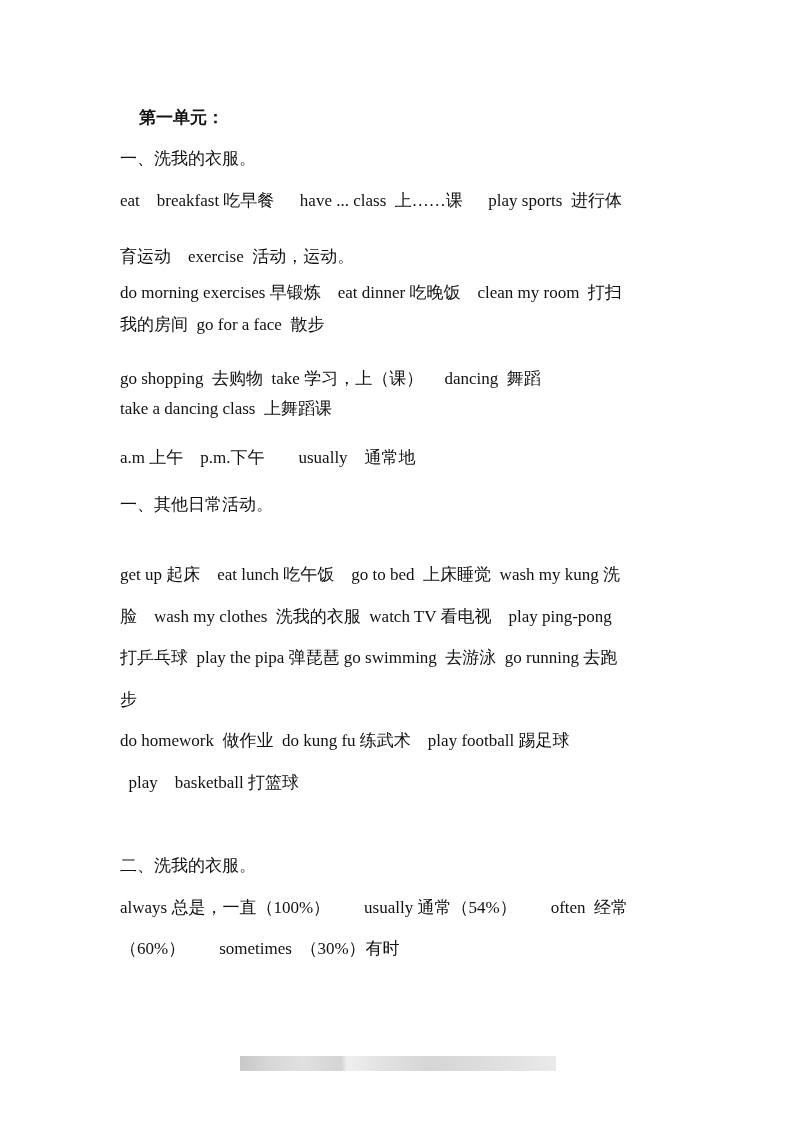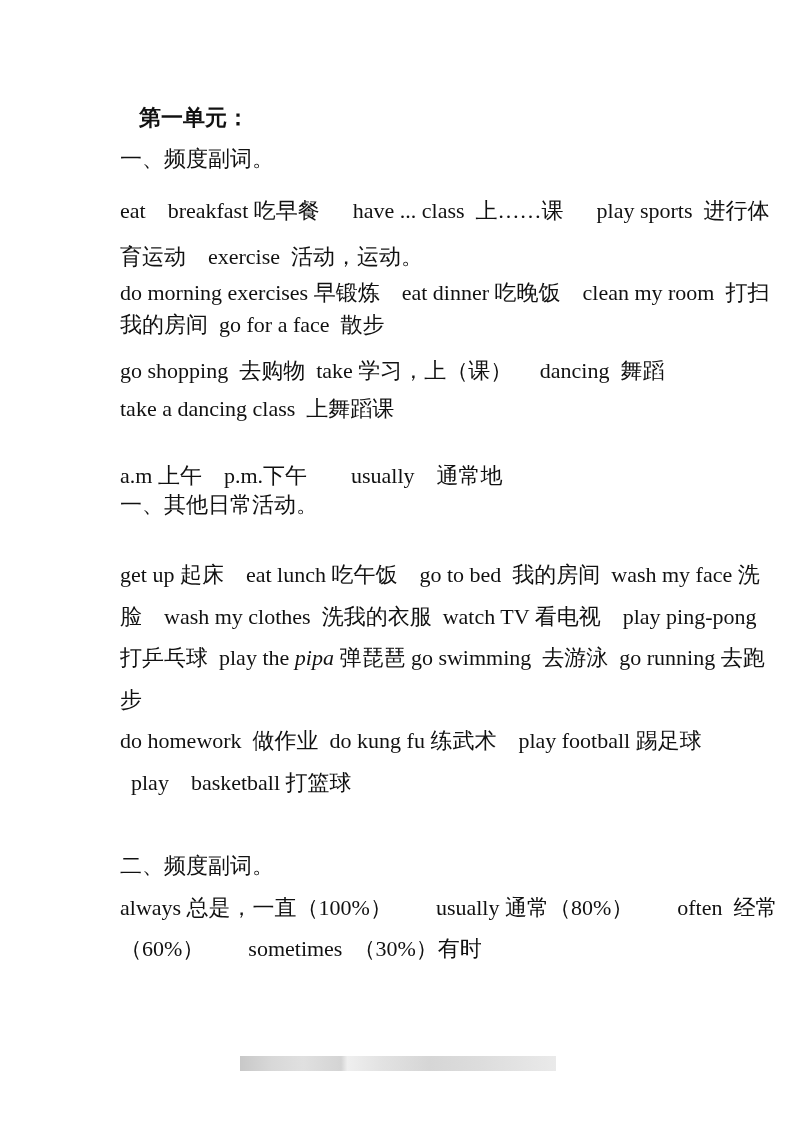--- a/index.html
+++ b/index.html
@@ -18,58 +18,58 @@
     .page {
       position: absolute;
       left: 120px;
       top: 0;
       width: 560px;
     }
     .line {
       position: absolute;
       left: 0;
       white-space: pre;
-      font-size: 22px;
+      font-size: 17px;
       line-height: 22px;
     }
     .title {
       font-weight: bold;
       left: 19px;
     }
-    .it { font-style: italic; }
+    .it { }
     .footer-bar {
       position: absolute;
       left: 240px;
       top: 1056px;
       width: 316px;
       height: 15px;
       background: linear-gradient(90deg, #c8c8c8 0%, #d8d8d8 10%, #e0e0e0 20%, #d4d4d4 32%, #efefef 34%, #e2e2e2 45%, #d6d6d6 60%, #dcdcdc 75%, #e4e4e4 90%, #eaeaea 100%);
     }
   </style>
 </head>
 <body>
 
 <div class="page">
   <div class="line title" style="top:107px">第一单元：</div>
 
-  <div class="line" style="top:148px">一、频度副词。</div>
-  <div class="line" style="top:200px">eat    breakfast 吃早餐      have ... class  上……课      play sports  进行体</div>
+  <div class="line" style="top:148px">一、洗我的衣服。</div>
+  <div class="line" style="top:190px">eat    breakfast 吃早餐      have ... class  上……课      play sports  进行体</div>
   <div class="line" style="top:246px">育运动    exercise  活动，运动。</div>
   <div class="line" style="top:282px">do morning exercises 早锻炼    eat dinner 吃晚饭    clean my room  打扫</div>
   <div class="line" style="top:314px">我的房间  go for a face  散步</div>
-  <div class="line" style="top:360px">go shopping  去购物  take 学习，上（课）     dancing  舞蹈</div>
+  <div class="line" style="top:368px">go shopping  去购物  take 学习，上（课）     dancing  舞蹈</div>
   <div class="line" style="top:398px">take a dancing class  上舞蹈课</div>
-  <div class="line" style="top:465px">a.m 上午    p.m.下午        usually    通常地</div>
+  <div class="line" style="top:447px">a.m 上午    p.m.下午        usually    通常地</div>
 
   <div class="line" style="top:494px">一、其他日常活动。</div>
-  <div class="line" style="top:564px">get up 起床    eat lunch 吃午饭    go to bed  我的房间  wash my face 洗</div>
+  <div class="line" style="top:564px">get up 起床    eat lunch 吃午饭    go to bed  上床睡觉  wash my kung 洗</div>
   <div class="line" style="top:606px">脸    wash my clothes  洗我的衣服  watch TV 看电视    play ping-pong</div>
   <div class="line" style="top:647px"><span>打乒乓球  play the </span><span class="it">pipa</span><span> 弹琵琶 go swimming  去游泳  go running 去跑</span></div>
   <div class="line" style="top:689px">步</div>
   <div class="line" style="top:730px">do homework  做作业  do kung fu 练武术    play football 踢足球</div>
   <div class="line" style="top:772px">  play    basketball 打篮球</div>
 
-  <div class="line" style="top:855px">二、频度副词。</div>
-  <div class="line" style="top:897px">always 总是，一直（100%）        usually 通常（80%）        often  经常</div>
+  <div class="line" style="top:855px">二、洗我的衣服。</div>
+  <div class="line" style="top:897px">always 总是，一直（100%）        usually 通常（54%）        often  经常</div>
   <div class="line" style="top:938px">（60%）        sometimes  （30%）有时</div>
 </div>
 
 <div class="footer-bar"></div>
 
 </body></html>

